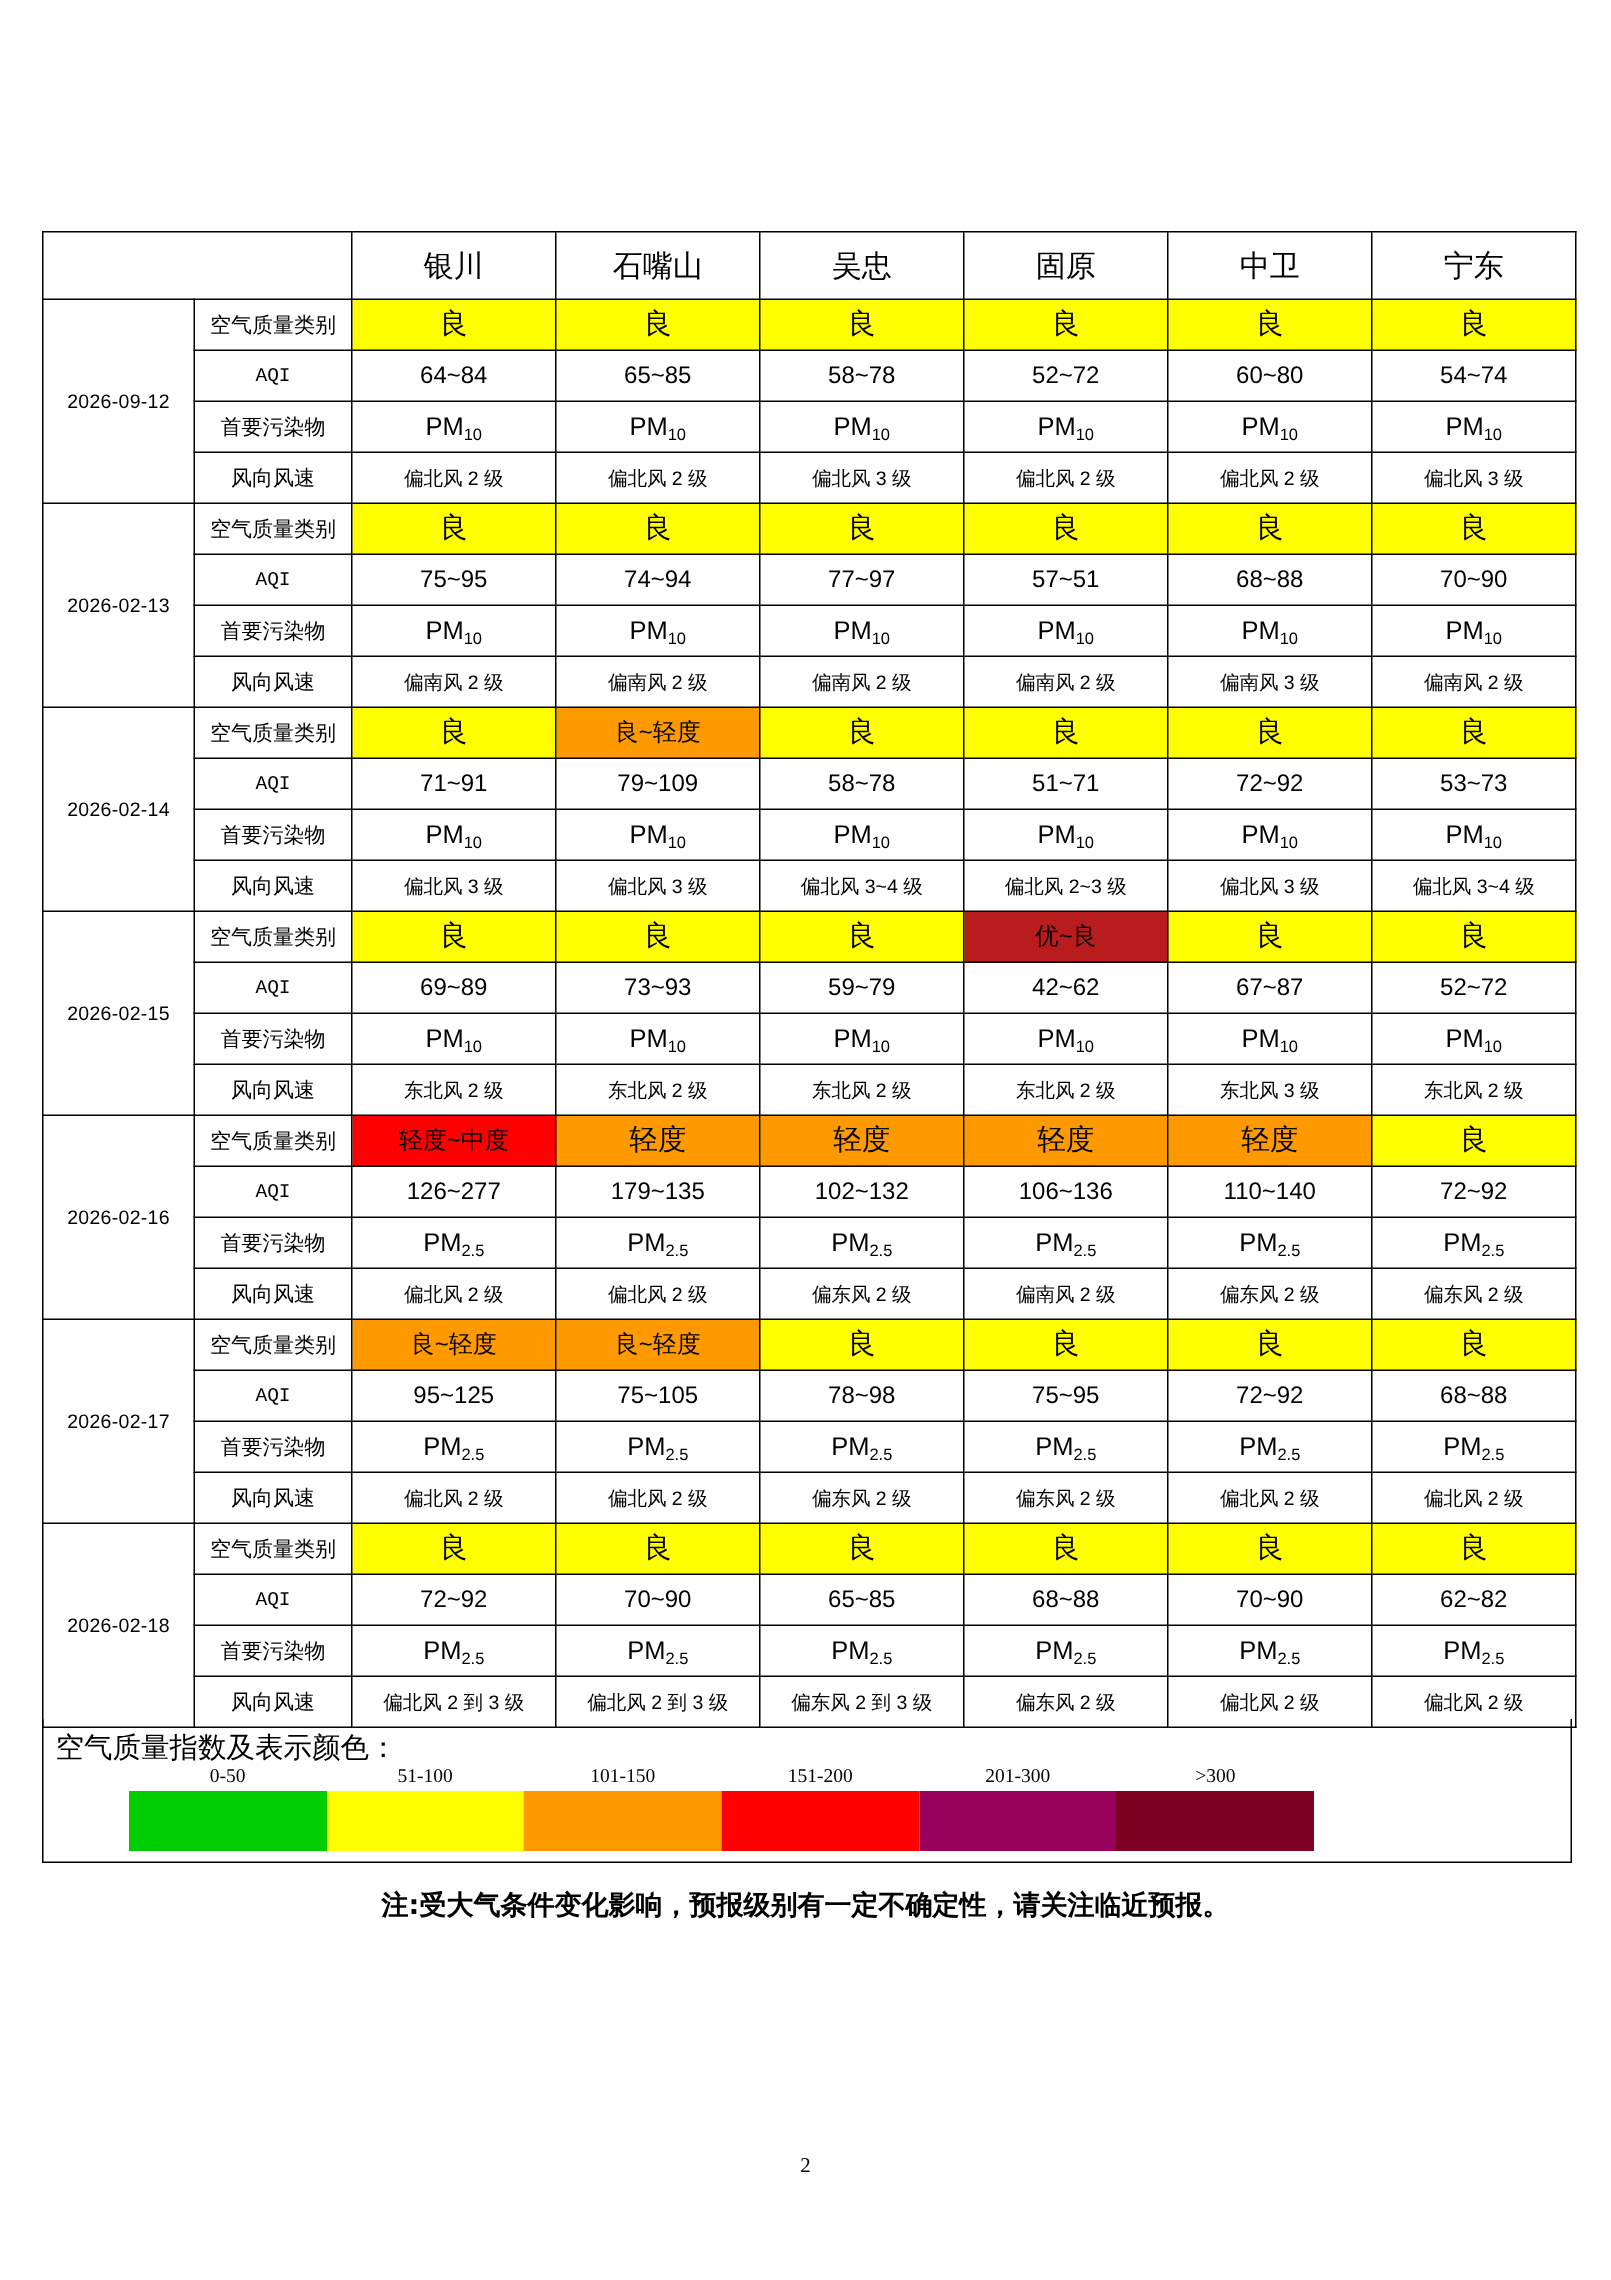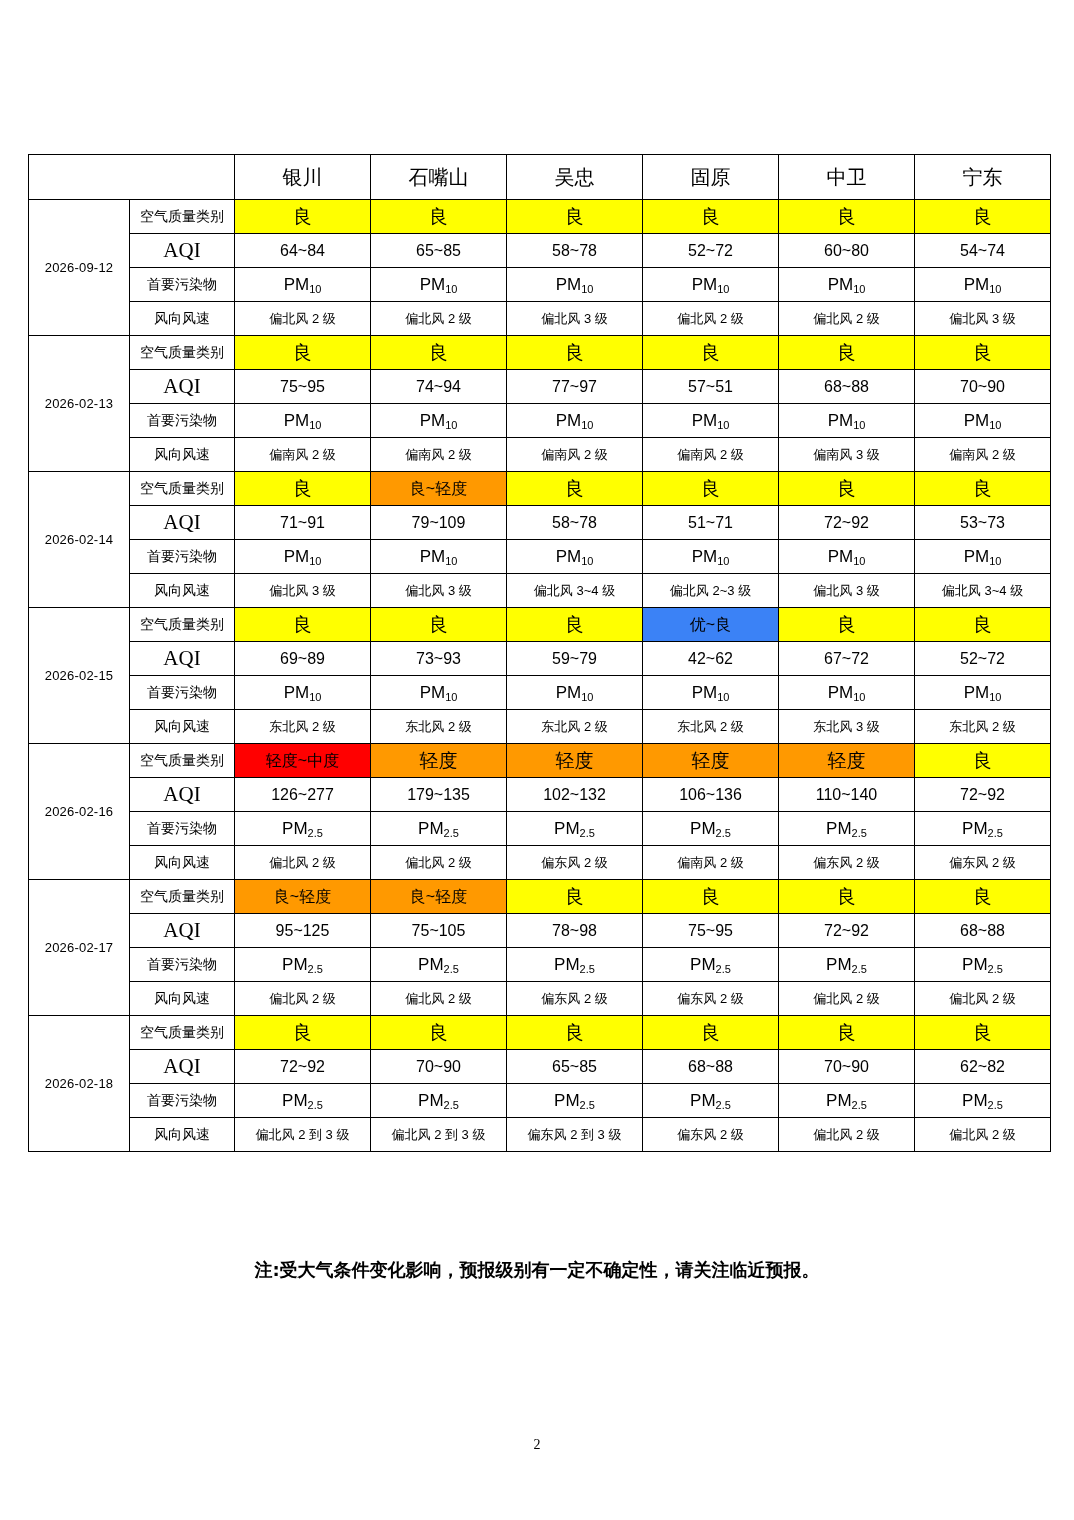--- a/index.html
+++ b/index.html
@@ -62,22 +62,22 @@
   .date-cell {
     font-size: 13px;
     font-family: "Liberation Serif", serif;
     letter-spacing: 0.2px;
   }
   .metric-cell {
     font-size: 14px;
     font-family: "DejaVu Sans", sans-serif;
   }
   .metric-cell.aqi-label {
-    font-family: Liberation Serif, serif;
-    font-size: 21px;
+    font-family: Liberation Mono, monospace;
+    font-size: 13px;
   }
 
   .cat-cell {
     font-size: 19px;
     font-family: "DejaVu Sans", sans-serif;
     line-height: 1;
   }
   .cat-cell.multi {
     font-size: 16px;
   }
@@ -309,31 +309,31 @@
           <td class="wind-cell">偏北风 2~3 级</td>
           <td class="wind-cell">偏北风 3 级</td>
           <td class="wind-cell">偏北风 3~4 级</td>
         </tr>
         <tr class="row-cat">
           <td class="date-cell" rowspan="4">2026-02-15</td>
           <td class="metric-cell">空气质量类别</td>
           <td class="cat-cell" style="background-color: rgb(255, 255, 0);">良</td>
           <td class="cat-cell" style="background-color: rgb(255, 255, 0);">良</td>
           <td class="cat-cell" style="background-color: rgb(255, 255, 0);">良</td>
-          <td class="cat-cell multi" style="background-color: #3b82f6;">优~良</td>
+          <td class="cat-cell multi" style="background-color: #b91c1c;">优~良</td>
           <td class="cat-cell" style="background-color: rgb(255, 255, 0);">良</td>
           <td class="cat-cell" style="background-color: rgb(255, 255, 0);">良</td>
         </tr>
         <tr class="row-aqi">
           <td class="metric-cell aqi-label">AQI</td>
           <td class="aqi-cell">69~89</td>
           <td class="aqi-cell">73~93</td>
           <td class="aqi-cell">59~79</td>
           <td class="aqi-cell">42~62</td>
-          <td class="aqi-cell">67~72</td>
+          <td class="aqi-cell">67~87</td>
           <td class="aqi-cell">52~72</td>
         </tr>
         <tr class="row-pol">
           <td class="metric-cell">首要污染物</td>
           <td class="pol-cell"><span>PM</span><sub>10</sub></td>
           <td class="pol-cell"><span>PM</span><sub>10</sub></td>
           <td class="pol-cell"><span>PM</span><sub>10</sub></td>
           <td class="pol-cell"><span>PM</span><sub>10</sub></td>
           <td class="pol-cell"><span>PM</span><sub>10</sub></td>
           <td class="pol-cell"><span>PM</span><sub>10</sub></td>
@@ -454,18 +454,39 @@
           <td class="wind-cell">偏北风 2 到 3 级</td>
           <td class="wind-cell">偏北风 2 到 3 级</td>
           <td class="wind-cell">偏东风 2 到 3 级</td>
           <td class="wind-cell">偏东风 2 级</td>
           <td class="wind-cell">偏北风 2 级</td>
           <td class="wind-cell">偏北风 2 级</td>
         </tr>
       </tbody>
   </table>
 
+  <div class="legend-box">
+    <div class="legend-title">空气质量指数及表示颜色：</div>
+    <div class="legend-labels" id="legend-labels">
+        <div class="legend-label">0-50</div>
+        <div class="legend-label">51-100</div>
+        <div class="legend-label">101-150</div>
+        <div class="legend-label">151-200</div>
+        <div class="legend-label">201-300</div>
+        <div class="legend-label">&gt;300</div>
+      </div>
+    <div class="legend-scale">
+      <div class="legend-bands" id="legend-bands">
+          <div class="legend-band" style="background-color: rgb(0, 204, 0);"></div>
+          <div class="legend-band" style="background-color: rgb(255, 255, 0);"></div>
+          <div class="legend-band" style="background-color: rgb(255, 153, 0);"></div>
+          <div class="legend-band" style="background-color: rgb(255, 0, 0);"></div>
+          <div class="legend-band" style="background-color: rgb(153, 0, 92);"></div>
+          <div class="legend-band" style="background-color: rgb(125, 0, 35);"></div>
+        </div>
+    </div>
+  </div>
 
   <div class="note">注:受大气条件变化影响，预报级别有一定不确定性，请关注临近预报。</div>
 
   <div class="page-number">2</div>
 
 </div>
 
 </body></html>

